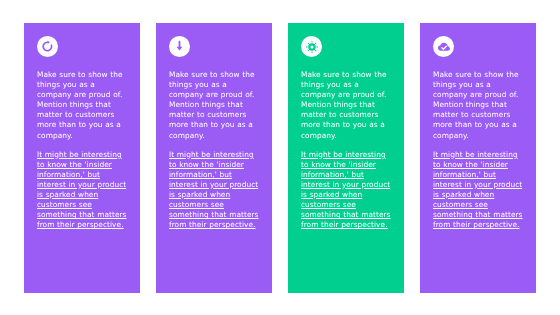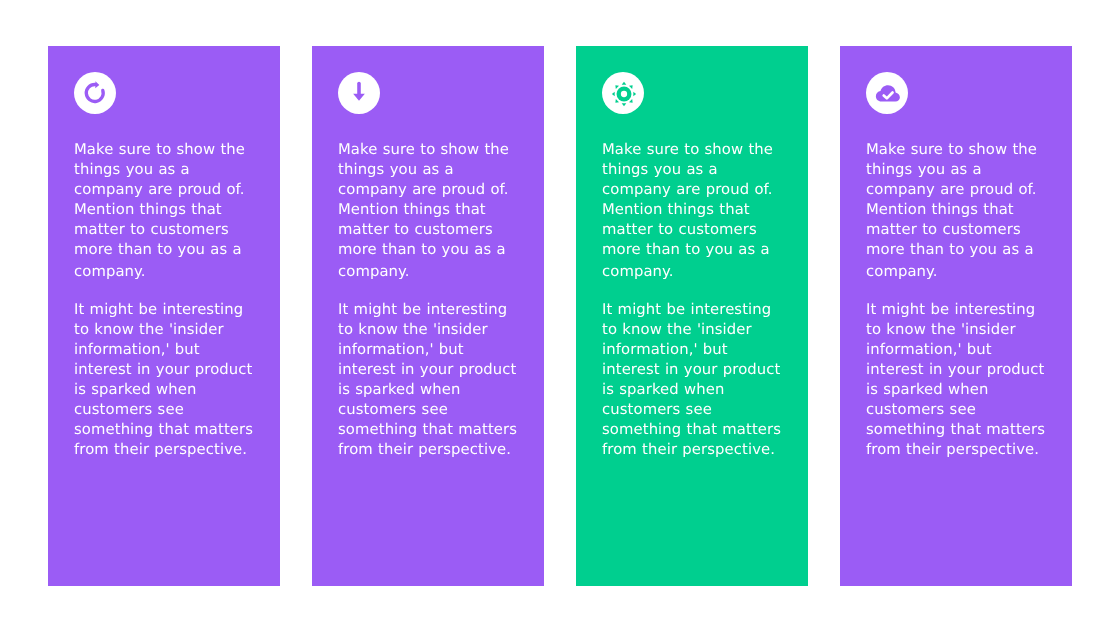--- a/index.html
+++ b/index.html
@@ -61,20 +61,21 @@
     color: #ffffff;
     font-size: 7.4px;
     line-height: 10.1px;
     letter-spacing: 0.06px;
     margin: 0 0 9px 0;
     font-weight: 400;
     word-spacing: 0.2px;
   }
   .card-para:last-child {
     margin-bottom: 0;
+    text-decoration: underline;
   }
 </style>
 </head>
 <body style="background: rgb(255, 255, 255);">
 
 <div class="stage">
   <div class="cards">
 
     <div class="card" style="background-color: rgb(155, 92, 245);">
       <div class="card-icon">

